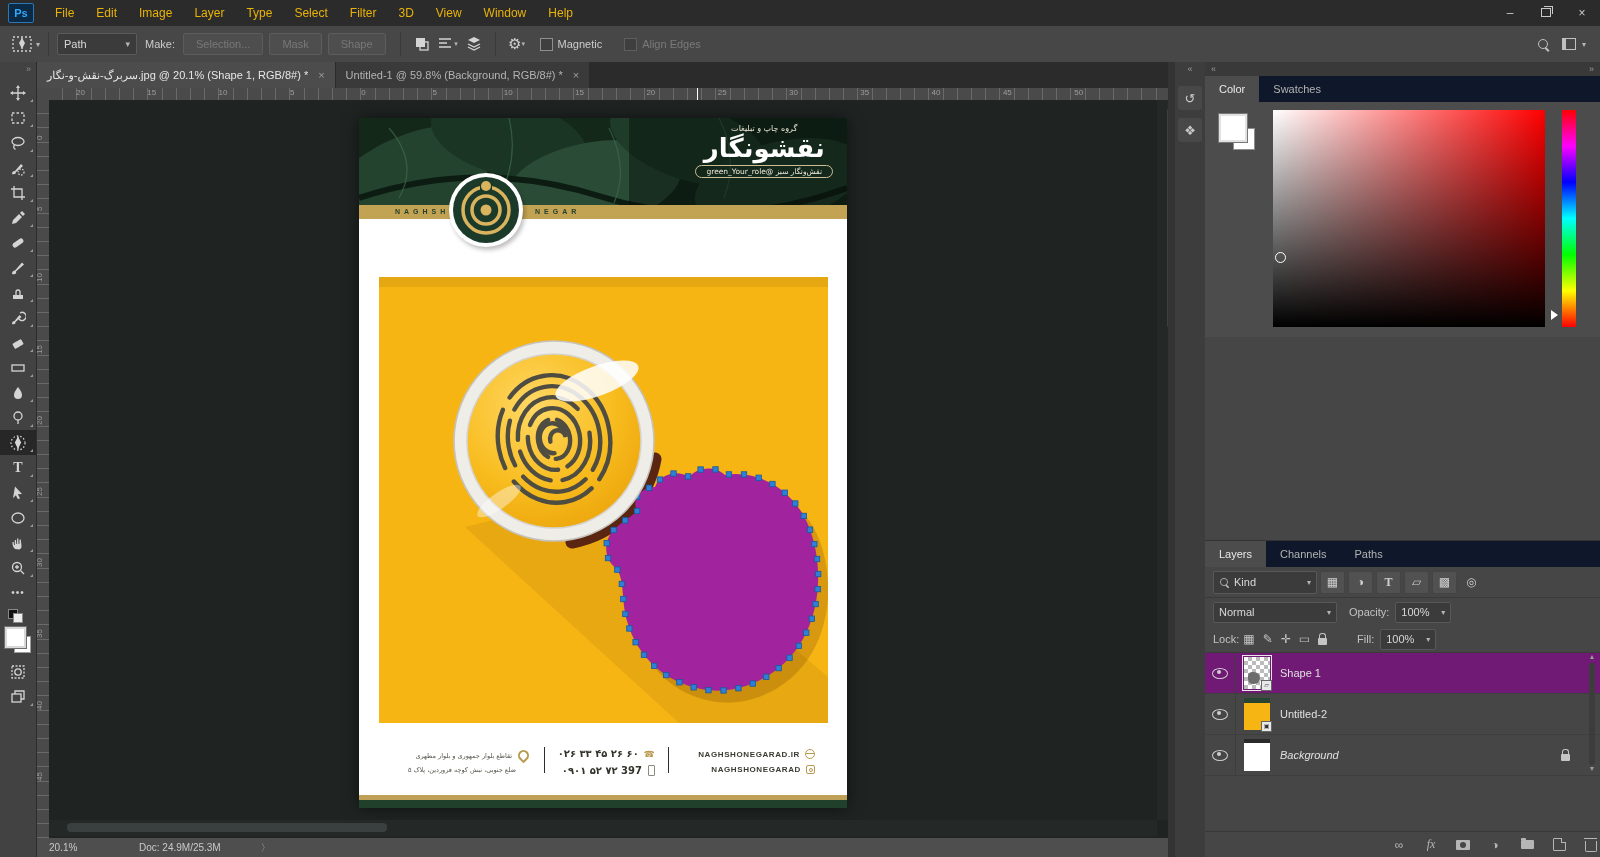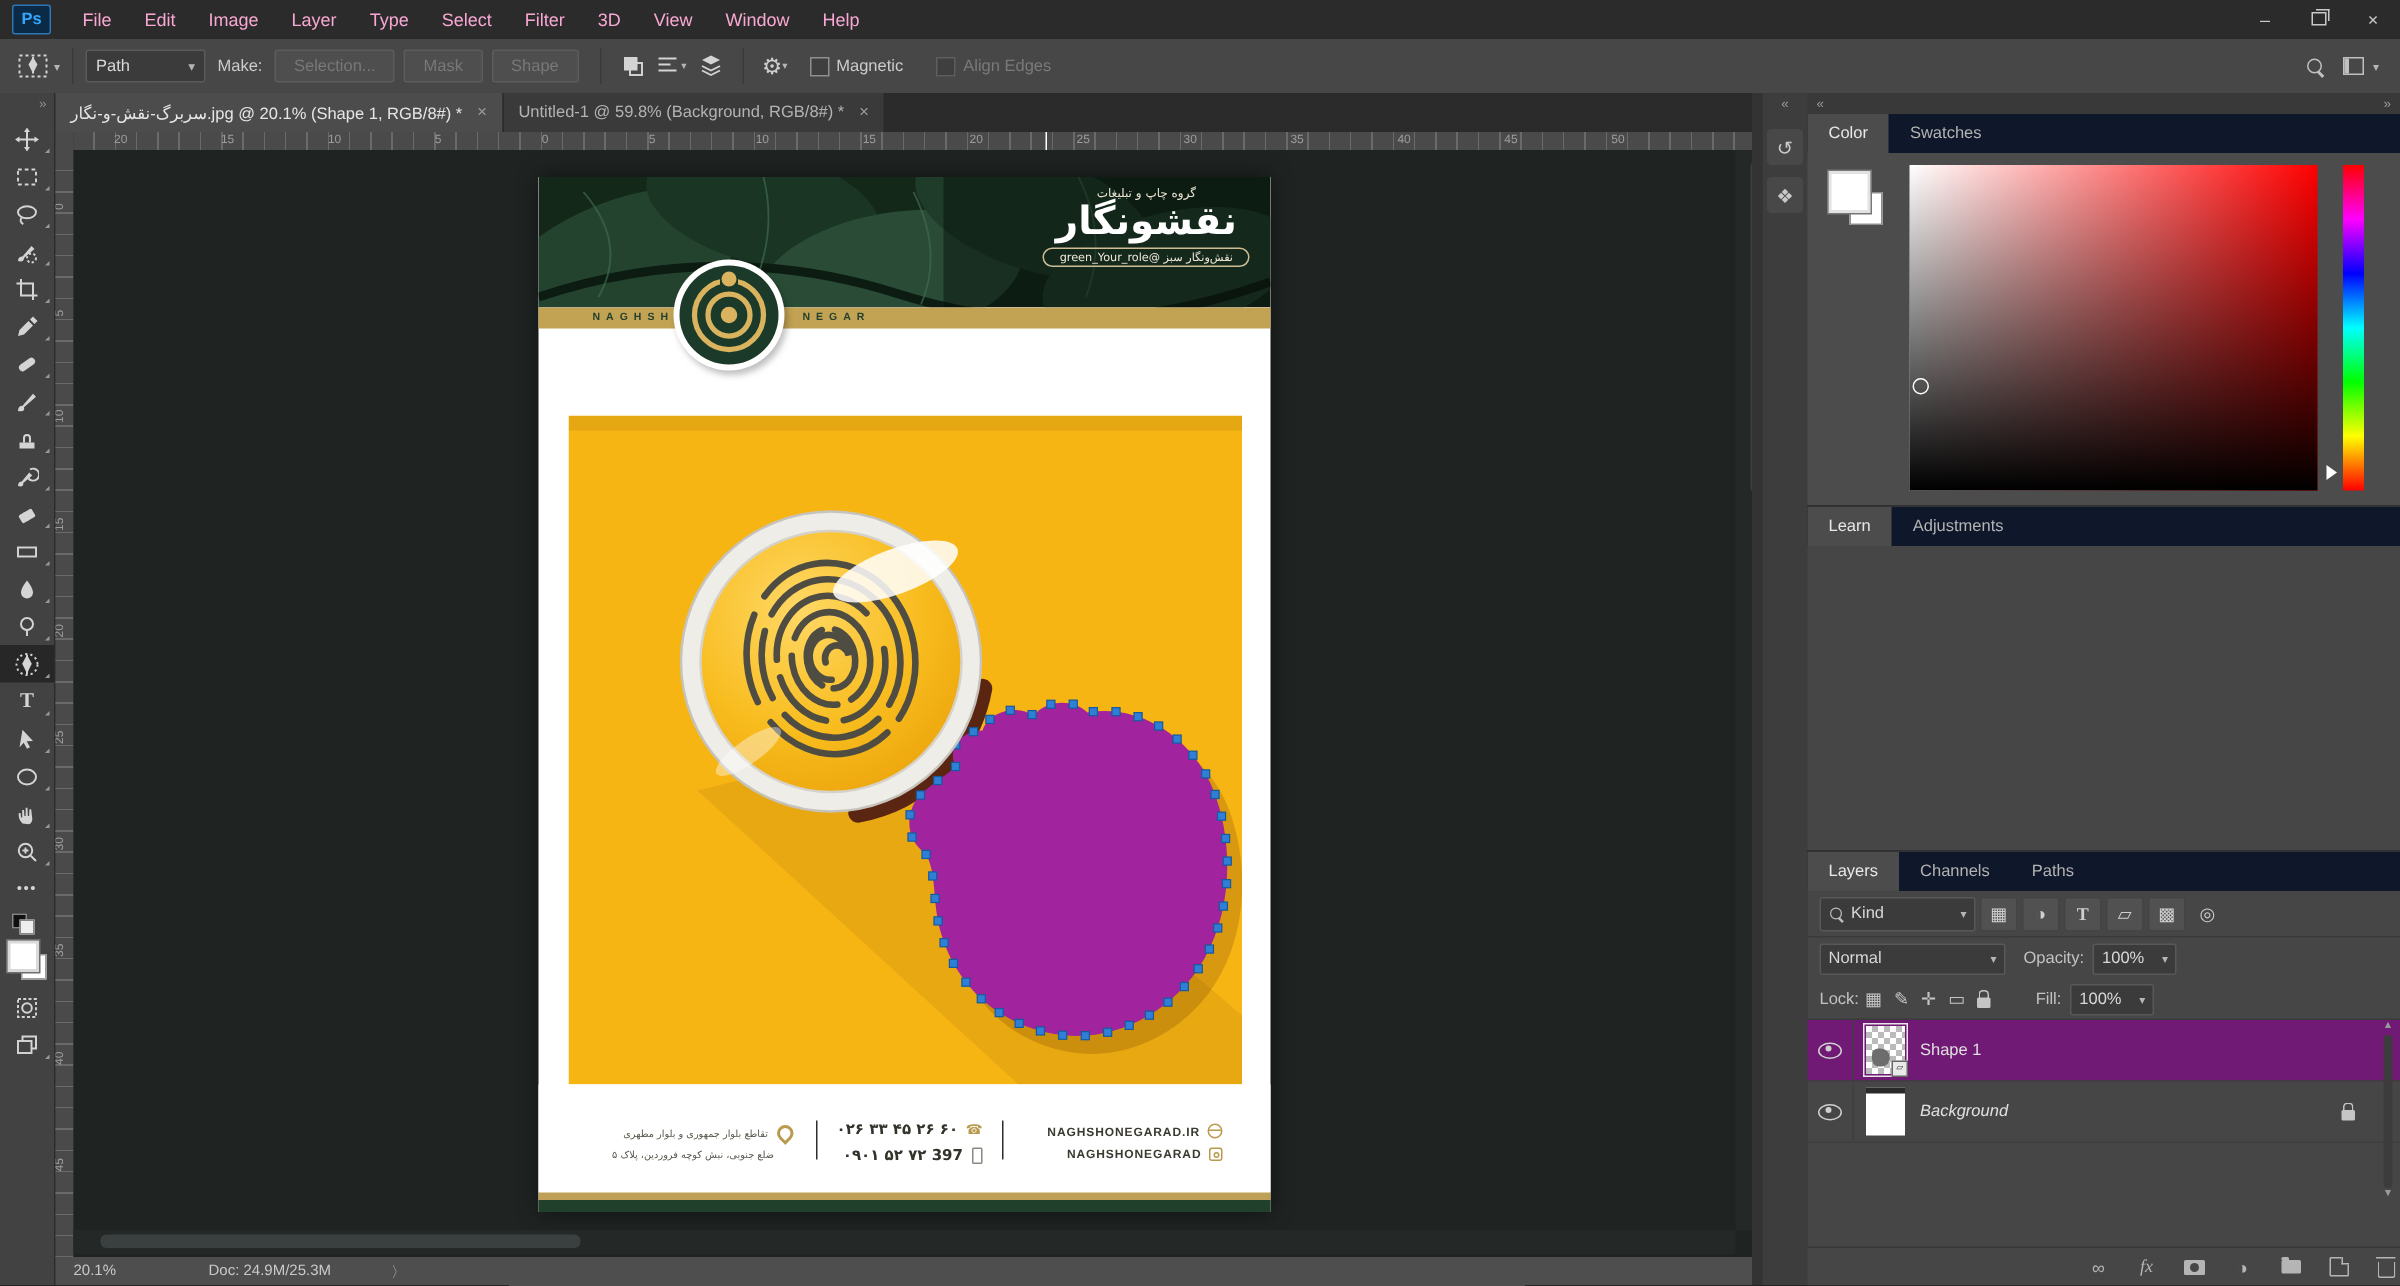--- a/index.html
+++ b/index.html
@@ -5,21 +5,21 @@
   html,body{margin:0;padding:0;background:#1a1a1a}
   .app{position:relative;width:1600px;height:857px;overflow:hidden;background:#2d2d2d;
        font-family:"Liberation Sans",sans-serif;color:#d6d6d6;font-size:12px;
        -webkit-font-smoothing:antialiased}
   .abs{position:absolute}
 
   
   .menubar{left:0;top:0;width:1600px;height:26px;background:#2b2b2b;display:flex;align-items:center}
   .ps-logo{width:24px;height:18px;margin:0 10px 0 8px;background:#0b2a45;border:1px solid #2d77b5;border-radius:2px;
            color:#31a8ff;font-weight:bold;font-size:11px;display:flex;align-items:center;justify-content:center}
-  .menu-item{padding:0 11px;height:26px;line-height:26px;color:#f9a8d4;font-size:12px;cursor:default}
+  .menu-item{padding:0 11px;height:26px;line-height:26px;color:#eab308;font-size:12px;cursor:default}
   .win-controls{right:0;top:0;display:flex}
   .win-btn{width:36px;height:25px;display:flex;align-items:center;justify-content:center;color:#c9c9c9;font-size:12px}
   .restore-ico{width:8px;height:7px;border:1px solid #c9c9c9;position:relative;background:transparent}
   .restore-ico::before{content:"";position:absolute;top:-3px;left:2px;width:8px;height:7px;border:1px solid #c9c9c9;border-bottom:none;border-left:none}
 
   
   .optionsbar{left:0;top:26px;width:1600px;height:36px;background:#474747;border-bottom:1px solid #282828;display:flex;align-items:center}
   .ob{display:flex;align-items:center}
   .ob-sep{width:1px;height:24px;background:#3a3a3a;margin:0 8px}
   .combo{background:#3b3b3b;border:1px solid #5a5a5a;border-radius:2px;height:20px;display:flex;align-items:center;
@@ -664,25 +664,20 @@
         <span class="bg"></span>
         <span class="fg"></span>
       </div>
       <div class="cp-square">
         <span class="cp-circle"></span>
       </div>
       <div class="cp-hue"></div>
       <div class="cp-arrow"></div>
     </div>
 
-    <div class="panel-tabs" style="border-top:1px solid #333">
-      <div class="p-tab active">Learn</div>
-      <div class="p-tab">Adjustments</div>
-      <div class="p-menu"><span class="hamburger"></span></div>
-    </div>
     <div class="learn-body"></div>
 
     <div class="panel-tabs" style="border-top:1px solid #333">
       <div class="p-tab active">Layers</div>
       <div class="p-tab">Channels</div>
       <div class="p-tab">Paths</div>
       <div class="p-menu"><span class="hamburger"></span></div>
     </div>
     <div class="lr-filter">
       <div class="kind-combo">
@@ -725,20 +720,29 @@
     <div style="position:relative">
       <div class="layer-row sel">
         <div class="eye-cell">
             <span class="eye-ico"></span>
           </div>
         <div class="thumb checker sel-th">
             <span class="blob"></span>
             <span class="badge">▱</span>
           </div>
         <span class="layer-name">Shape 1</span>
+      </div>
+      <div class="layer-row">
+        <div class="eye-cell">
+            <span class="eye-ico"></span>
+          </div>
+        <div class="thumb yellow">
+            <span class="badge">▣</span>
+          </div>
+        <span class="layer-name">Untitled-2</span>
       </div>
       <div class="layer-row">
         <div class="eye-cell">
             <span class="eye-ico"></span>
           </div>
         <div class="thumb white"></div>
         <span class="layer-name it">Background</span>
         <span class="lock-ico" style="position:absolute;right:26px;top:14px"></span>
       </div>
       <div class="lr-scroll" style="height:122px">

